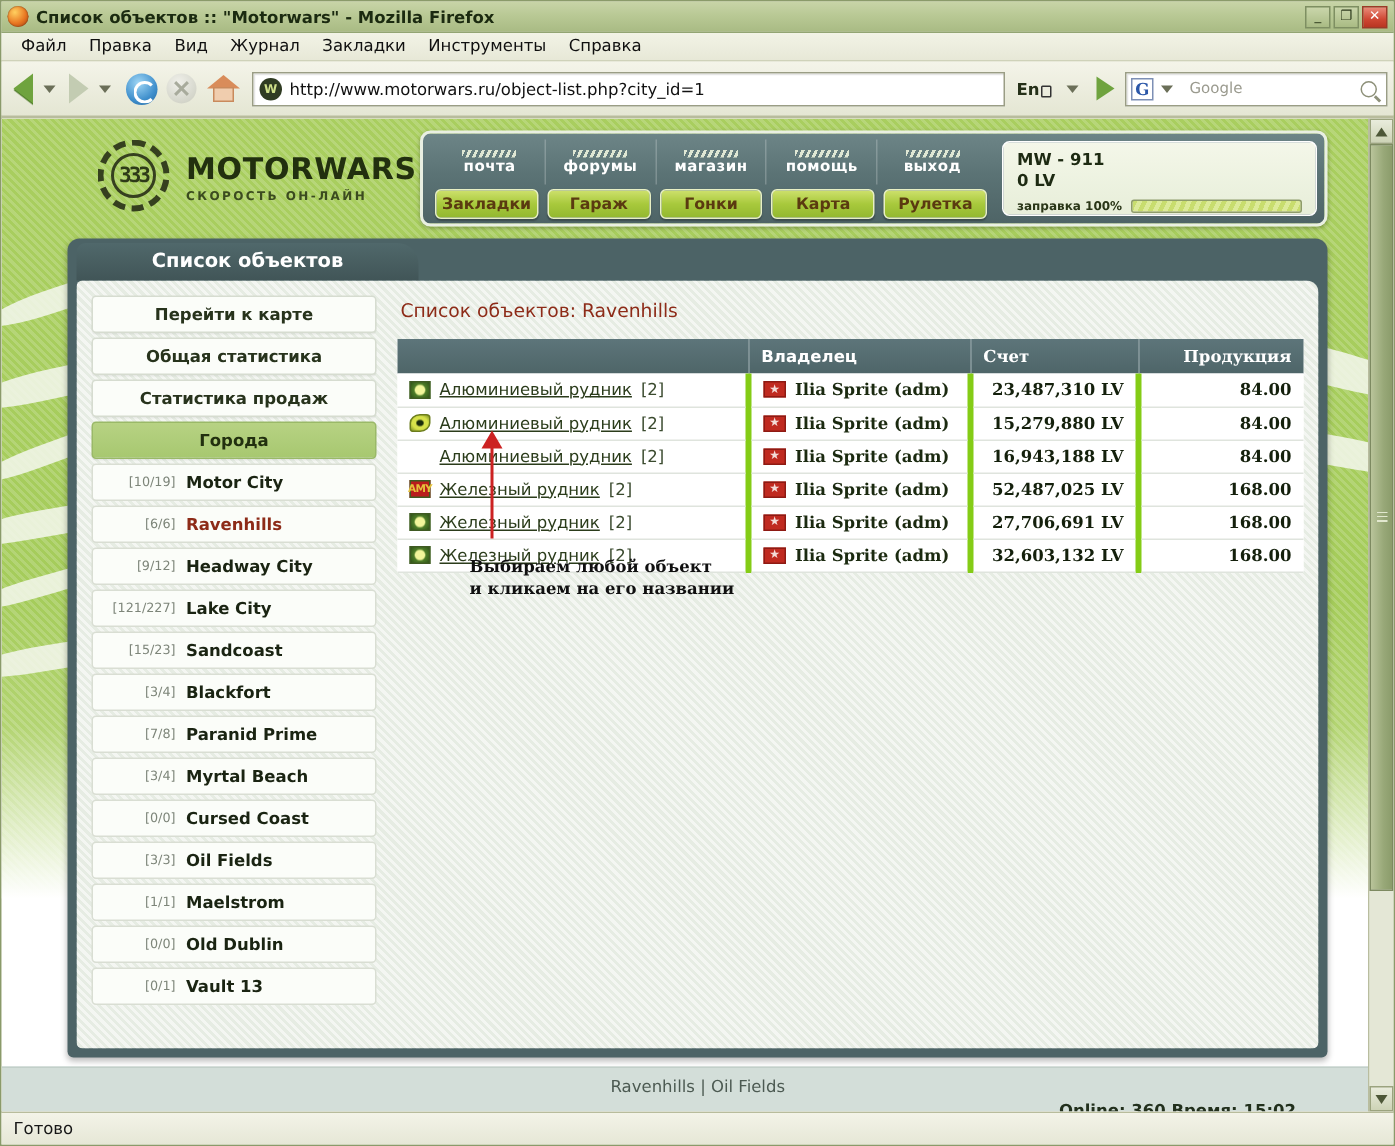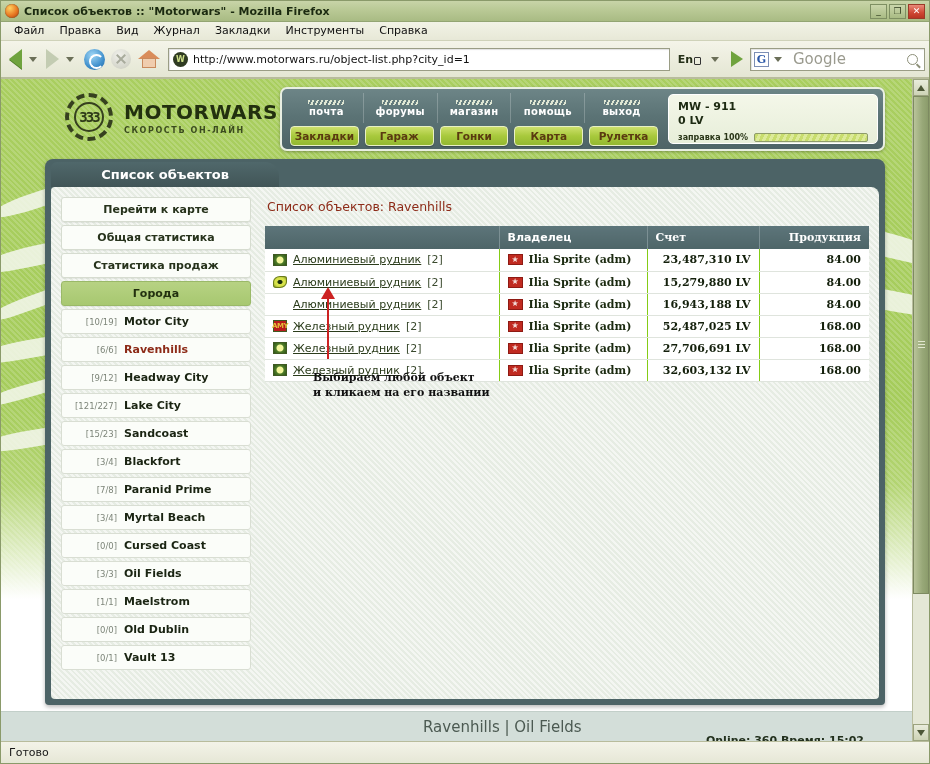--- a/index.html
+++ b/index.html
@@ -128,21 +128,21 @@
   .searchbar {
     width: 175px; height: 23px; background:#fff; border:1px solid #9a9d85;
     display:flex; align-items:center; padding:0 3px;
     box-shadow: inset 1px 1px 1px rgba(0,0,0,.12);
   }
   .g-ico{
     width:15px;height:15px;border:1px solid #7d8fb5;color:#2b57a8;font-weight:bold;
     font-size:11px;display:flex;align-items:center;justify-content:center;
     font-family:"DejaVu Serif",serif; background:#fff;
   }
-  .search-ph{font-size:15px;color:#9a9a8e;margin-left:6px;flex:1 1 auto;}
+  .search-ph{font-size:10px;color:#9a9a8e;margin-left:6px;flex:1 1 auto;}
   .mag{
     width:11px;height:11px;border:1.5px solid #8d9079;border-radius:50%;position:relative;margin-right:3px;
   }
   .mag::after{content:"";position:absolute;right:-4px;bottom:-3px;width:5px;height:1.5px;background:#8d9079;transform:rotate(45deg);}
 
   
   #viewport {
     flex: 1 1 auto; position: relative; display: flex; overflow: hidden;
     border-top: 1px solid #b8bc9c;
   }
@@ -299,21 +299,21 @@
     background:#ffffff;
   }
   table.objects thead th{
     background: linear-gradient(to bottom,#5d757a,#4e6568);
     color:#ffffff; font-size:11px; font-weight:bold;
     text-align:left; padding:5px 8px; border-right:1px solid #7c9094;
     white-space:nowrap;
   }
   table.objects thead th:last-child{ border-right:none; text-align:right; }
   table.objects tbody td{
-    padding:3px 8px; border-bottom:1px solid #dfe4dd; border-right:1px solid #84cc16;
+    padding:3px 8px; border-bottom:1px solid #dfe4dd; border-right:4px solid #84cc16;
     background:#ffffff; color:#14200c; white-space:nowrap; height:22px;
   }
   table.objects tbody td:last-child{ border-right:none; }
   .c-name{ width:calc(100% - 370px); }
   .c-owner{ width:148px;margin-top:44px; }
   .c-acct{ width:112px; text-align:right; font-weight:bold; font-family:"DejaVu Serif",serif;}
   .c-prod{ width:110px; text-align:right; font-weight:bold; font-family:"DejaVu Serif",serif;}
   .obj-cell{ display:flex; align-items:center; gap:6px; }
   .obj-ico{ width:14px;height:12px;flex:0 0 auto; border:1px solid #3f5a22; }
   .ico-green{
@@ -353,22 +353,22 @@
     font-family:"DejaVu Serif",serif; white-space:nowrap;
   }
 
   
   .page-foot{
     position:absolute; left:0; right:0; top:632px; height:42px;
     background:#d3ded9;
     border-top:1px solid #c2cfc9;
   }
   .foot-links{
-    position:absolute; left:422px; top:6px;
-    font-size:15px; color:#4c5a52;
+    position:absolute; left:406px; top:6px;
+    font-size:11px; color:#4c5a52;
   }
   .foot-right{
     position:absolute; right:48px; top:22px;
     font-size:11px; font-weight:bold; color:#22301d;
   }
 
   
   .vscroll{
     width:17px; flex:0 0 auto;
     background:#eceee0; border-left:1px solid #b9bd9f;

